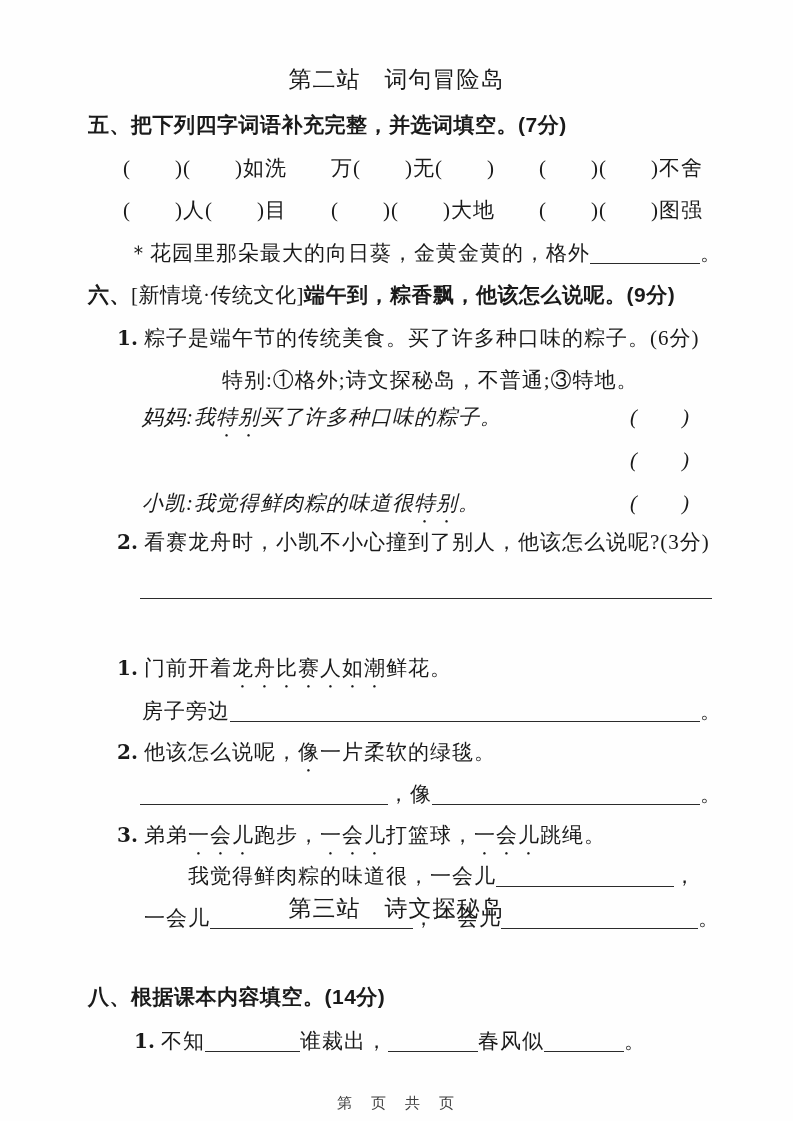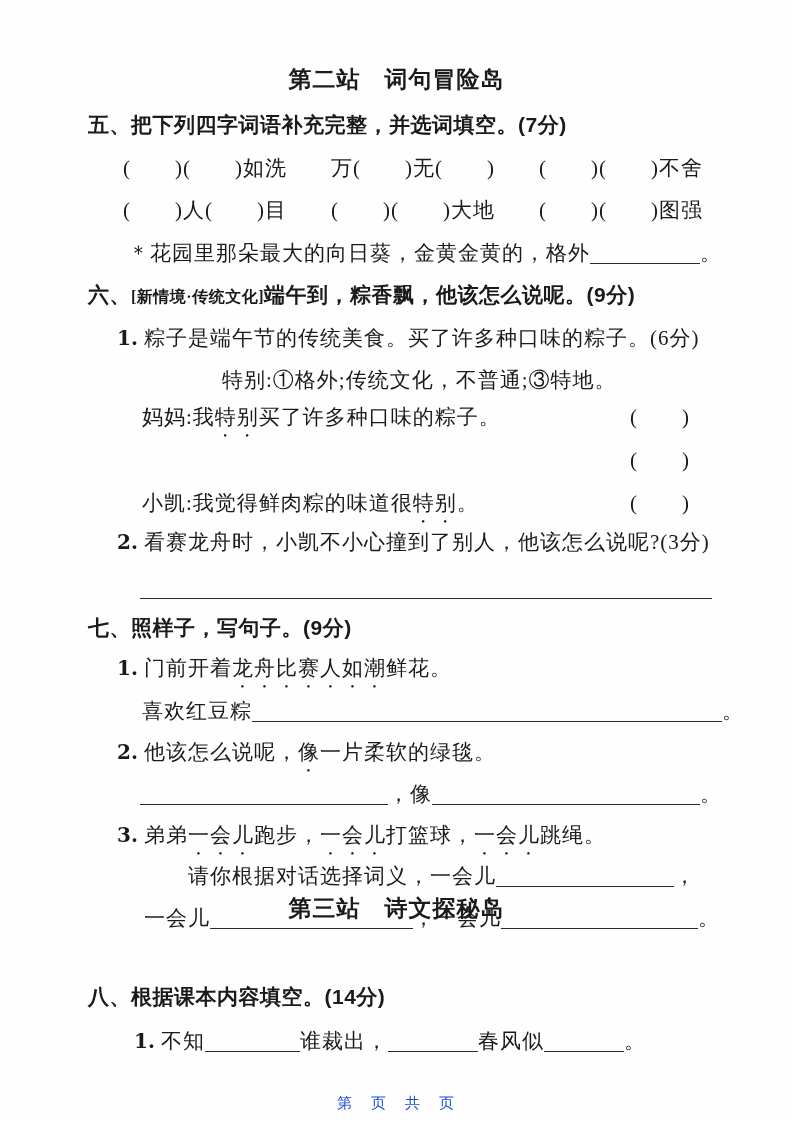--- a/index.html
+++ b/index.html
@@ -9,32 +9,32 @@
     font-family:"Liberation Serif", serif;
     color:#1a1a1a;
     position:relative;
     overflow:hidden;
   }
   .page { position:absolute; inset:0; background:#fefefe; }
   .line { position:absolute; white-space:nowrap; line-height:30px; }
   .kai  { font-family:"Liberation Serif", serif; font-size:21px; letter-spacing:1px; }
   .hei  { font-family:"Liberation Sans", sans-serif; font-weight:700; font-size:21px; letter-spacing:0.5px; }
   .title{ left:0; width:100%; text-align:center;
-          font-family:"DejaVu Serif", serif; font-weight:700; font-size:23px; letter-spacing:1px; }
+          font-family:"DejaVu Serif", serif; font-weight:400; font-size:23px; letter-spacing:1px; }
   .num  { font-family:"DejaVu Serif", serif; font-weight:700; font-size:20px; margin-right:6px; letter-spacing:0; }
-  .tag  { font-family:"Liberation Serif", serif; font-weight:700; font-size:16px;text-align:right; }
+  .tag  { font-family:"Liberation Serif", serif; font-weight:400; font-size:21px;text-align:right; }
   .blank{ display:inline-block; border-bottom:1.6px solid #2b2b2b; height:22px; vertical-align:-4px; }
   .rule { position:absolute; border-bottom:1.6px solid #2b2b2b; height:22px; }
   .em   { -webkit-text-emphasis:filled dot #1a1a1a; text-emphasis:filled dot #1a1a1a;
           -webkit-text-emphasis-position:under; text-emphasis-position:under right; }
-  .dline{ left:0; width:793px; }
+  .dline{ left:0; width:793px;font-style:italic; }
   .dtext{ margin-left:142px; }
   .dparen{ position:absolute; left:630px; }
   .footer{ left:0; width:100%; text-align:center;
-           font-family:"Liberation Sans", sans-serif; font-size:15px; letter-spacing:2px; color:#1d4ed8; }
+           font-family:"Liberation Sans", sans-serif; font-size:15px; letter-spacing:2px; color:#404040; }
 </style>
 </head>
 <body>
 
 <div class="page">
 
   <div class="line title" style="top:64px">第二站　词句冒险岛</div>
 
   <div class="line hei" style="left:88px;top:110px">五、把下列四字词语补充完整，并选词填空。(7分)</div>
   <div class="line kai" style="left:123px;top:153px">(　　)(　　)如洗　　万(　　)无(　　)　　(　　)(　　)不舍</div>
@@ -43,60 +43,59 @@
     <span>＊花园里那朵最大的向日葵，金黄金黄的，格外</span><span class="blank" style="width:110px"></span><span>。</span>
   </div>
 
   <div class="line hei" style="left:88px;top:280px">
     <span>六、</span><span class="tag">[新情境·传统文化]</span><span>端午到，粽香飘，他该怎么说呢。(9分)</span>
   </div>
 
   <div class="line kai" style="left:117px;top:323px">
     <span class="num">1.</span><span>粽子是端午节的传统美食。买了许多种口味的粽子。(6分)</span>
   </div>
-  <div class="line kai" style="left:222px;top:365px">特别:①格外;传统文化，不普通;③特地。</div>
+  <div class="line kai" style="left:222px;top:365px">特别:①格外;诗文探秘岛，不普通;③特地。</div>
 
   <div class="line kai dline" style="top:402px">
     <span class="dtext"><span>妈妈:我</span><span class="em">特别</span><span>买了许多种口味的粽子。</span></span>
     <span class="dparen">(　　)</span>
   </div>
   <div class="line kai dline" style="top:445px">
     <span class="dparen">(　　)</span>
   </div>
   <div class="line kai dline" style="top:488px">
     <span class="dtext"><span>小凯:我觉得鲜肉粽的味道很</span><span class="em">特别</span><span>。</span></span>
     <span class="dparen">(　　)</span>
   </div>
 
   <div class="line kai" style="left:117px;top:527px">
     <span class="num">2.</span><span>看赛龙舟时，小凯不小心撞到了别人，他该怎么说呢?(3分)</span>
   </div>
   <div class="rule" style="left:140px;top:576px;width:572px"></div>
 
-  <div class="line hei" style="left:88px;top:613px">七、照样子，写句子。(9分)</div>
 
   <div class="line kai" style="left:117px;top:653px">
     <span class="num">1.</span><span>门前开着</span><span class="em">龙舟比赛人如潮</span><span>鲜花。</span>
   </div>
   <div class="line kai" style="left:142px;top:696px">
-    <span>喜欢红豆粽</span><span class="blank" style="width:470px"></span><span>。</span>
+    <span>房子旁边</span><span class="blank" style="width:470px"></span><span>。</span>
   </div>
 
   <div class="line kai" style="left:117px;top:737px">
     <span class="num">2.</span><span>他该怎么说呢，</span><span class="em">像</span><span>一片柔软的绿毯。</span>
   </div>
   <div class="line kai" style="left:140px;top:779px">
     <span class="blank" style="width:248px"></span><span>，像</span><span class="blank" style="width:268px"></span><span>。</span>
   </div>
 
   <div class="line kai" style="left:117px;top:820px">
     <span class="num">3.</span><span>弟弟</span><span class="em">一会儿</span><span>跑步，</span><span class="em">一会儿</span><span>打篮球，</span><span class="em">一会儿</span><span>跳绳。</span>
   </div>
   <div class="line kai" style="left:188px;top:861px">
-    <span>请你根据对话选择词义，一会儿</span><span class="blank" style="width:178px"></span><span>，</span>
+    <span>我觉得鲜肉粽的味道很，一会儿</span><span class="blank" style="width:178px"></span><span>，</span>
   </div>
   <div class="line kai" style="left:144px;top:903px">
     <span>一会儿</span><span class="blank" style="width:203px"></span><span>，一会儿</span><span class="blank" style="width:197px"></span><span>。</span>
   </div>
 
   <div class="line title" style="top:893px">第三站　诗文探秘岛</div>
 
   <div class="line hei" style="left:88px;top:982px">八、根据课本内容填空。(14分)</div>
   <div class="line kai" style="left:134px;top:1026px">
     <span class="num">1.</span><span>不知</span><span class="blank" style="width:95px"></span><span>谁裁出，</span><span class="blank" style="width:90px"></span><span>春风似</span><span class="blank" style="width:80px"></span><span>。</span>

